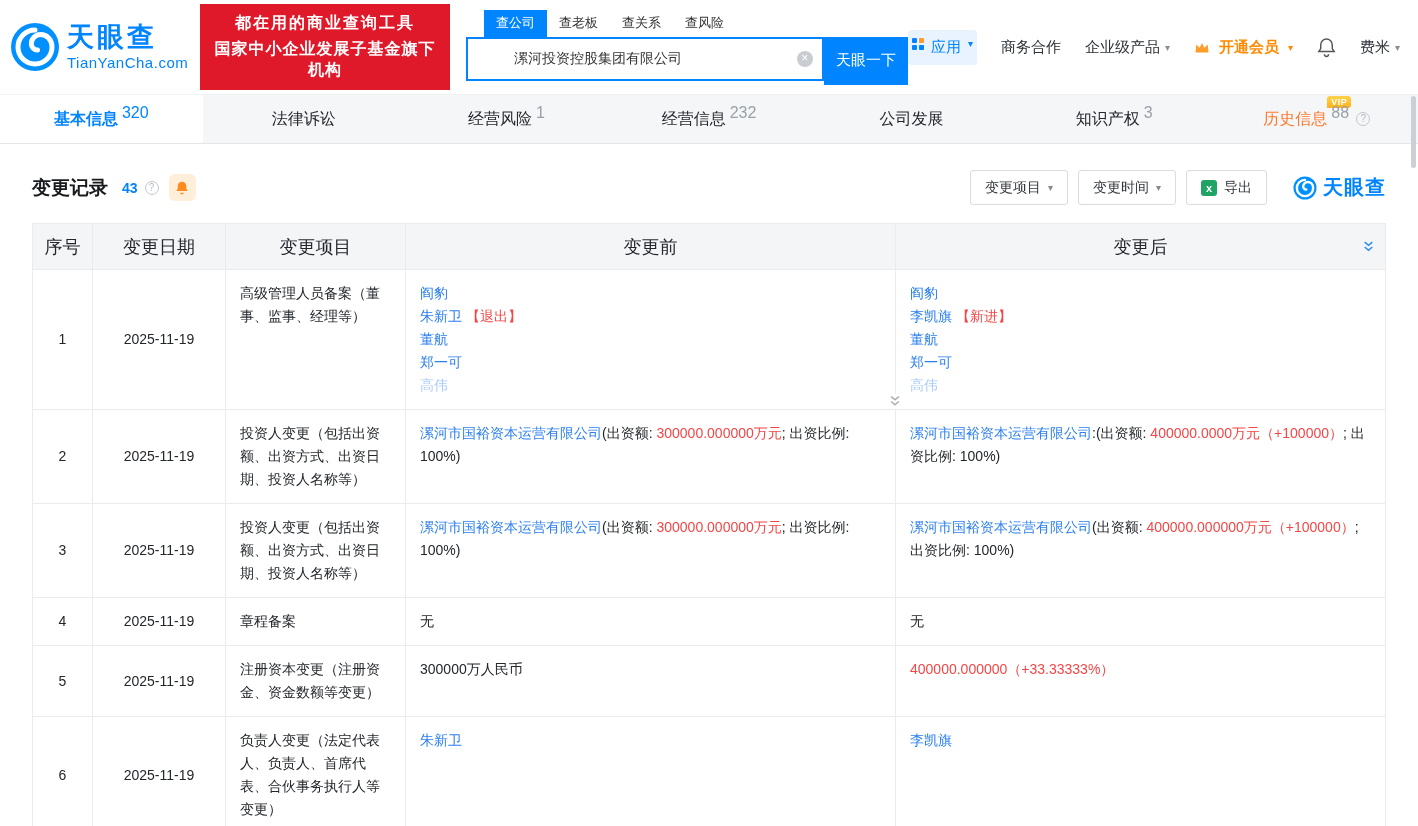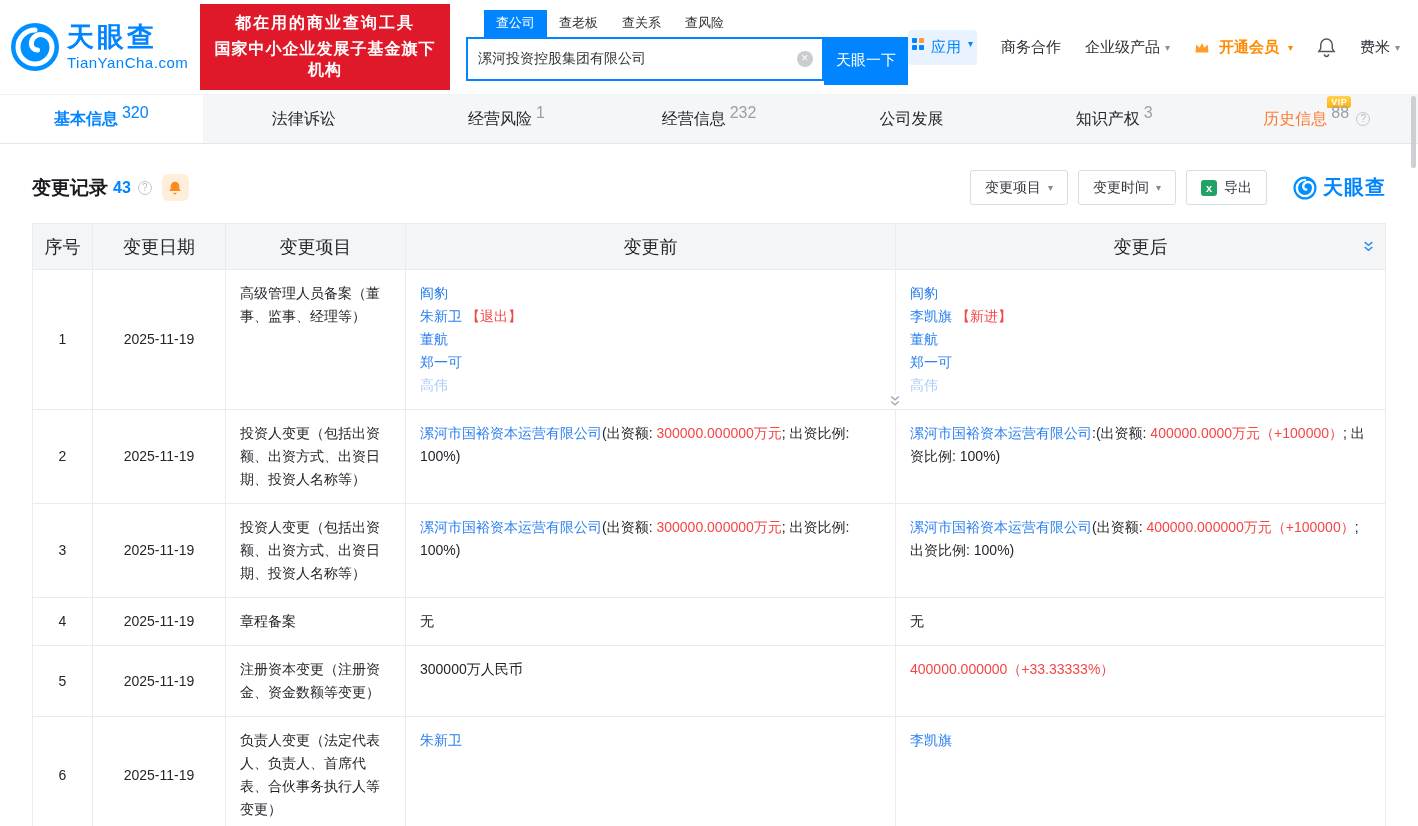--- a/index.html
+++ b/index.html
@@ -17,21 +17,21 @@
   .logo-domain { color:var(--brand); font-size:15px; margin-top:4px; letter-spacing:.5px; }
   .banner { background:#e0192a; color:#fff; padding:9px 12px; margin-left:12px; text-align:center; }
   .banner-l1 { font-size:16px; font-weight:bold; letter-spacing:2px; }
   .banner-l2 { font-size:16px; font-weight:bold; margin-top:5px; letter-spacing:1px; }
 
   .search-area { margin-left:16px; }
   .search-tabs { display:flex;padding-left:18px; }
   .stab { padding:4px 12px 5px; font-size:13px; color:#333; cursor:pointer; }
   .stab.active { background:var(--brand); color:#fff; }
   .search-row { display:flex; }
-  .search-box { width:358px; height:44px; border:2px solid var(--brand); display:flex; align-items:center; background:#fff; }
+  .search-box { width:358px; height:44px; border:2px solid var(--brand); display:flex; align-items:center; background:#fff;padding-left:36px; }
   .search-input { flex:1; border:none; outline:none; font-size:14px; color:#333; padding:0 10px; background:transparent; }
   .clear-btn { width:16px; height:16px; min-width:16px; border-radius:50%; background:#c9ccd1; color:#fff;
                font-size:12px; line-height:15px; text-align:center; margin-right:9px; cursor:pointer; }
   .search-btn { width:84px; height:48px; background:var(--brand); color:#fff; font-size:15px; border:none; cursor:pointer; }
 
   .top-right { margin-left:auto; display:flex; align-items:center; gap:24px; font-size:15px; color:#2b2f36; white-space:nowrap; }
   .apps-btn { background:#e9f3ff; color:var(--brand); padding:8px 4px; border-radius:4px;
               display:flex; gap:7px; align-items:flex-start; cursor:pointer; }
   .grid-icon { display:grid; grid-template-columns:5px 5px; grid-gap:2px; }
   .grid-icon i { width:5px; height:5px; background:var(--brand); border-radius:1px; }
@@ -50,21 +50,21 @@
   .main-tab.vip .tab-label { color:var(--warm); }
   .tab-label { position:relative; }
   .vip-badge { position:absolute; top:-13px; right:-24px; background:linear-gradient(180deg,#ffd24a,#ffb018);
                color:#fff; font-size:9px; font-weight:bold; padding:1px 4px; border-radius:3px 3px 3px 0; letter-spacing:.5px; }
   .qmark { display:inline-block; width:14px; height:14px; min-width:14px; border:1px solid #c3c7cc; border-radius:50%;
            color:#b7bcc2; font-size:10px; line-height:12px; text-align:center; margin-left:7px; cursor:pointer; }
 
   
   .section-head { display:flex; align-items:center; margin:0 32px; padding:26px 0 18px; }
   .sec-title { font-size:19px; font-weight:bold; color:#17191c; }
-  .sec-count { font-size:16px; font-weight:bold; color:var(--brand); margin-left:5px; }
+  .sec-count { font-size:14px; font-weight:bold; color:var(--brand); margin-left:14px; }
   .bell-chip { width:27px; height:27px; background:#ffeeda; border-radius:6px; margin-left:10px;
                display:flex; align-items:center; justify-content:center; cursor:pointer; }
   .sec-controls { margin-left:auto; display:flex; align-items:center; gap:10px; }
   .ctl-btn { height:35px; padding:0 14px; background:#fff; border:1px solid #d9dce1; border-radius:3px;
              font-size:14px; color:#33373d; display:flex; align-items:center; gap:7px; cursor:pointer; }
   .ctl-btn .caret { color:#888; }
   .excel-icon { width:16px; height:16px; background:#21a366; color:#fff; border-radius:3px; font-size:11px;
                 font-weight:bold; display:flex; align-items:center; justify-content:center; }
   .watermark { display:flex; align-items:center; gap:6px; margin-left:16px; }
   .wm-text { color:var(--brand); font-size:20px; font-weight:bold; letter-spacing:1px; }

